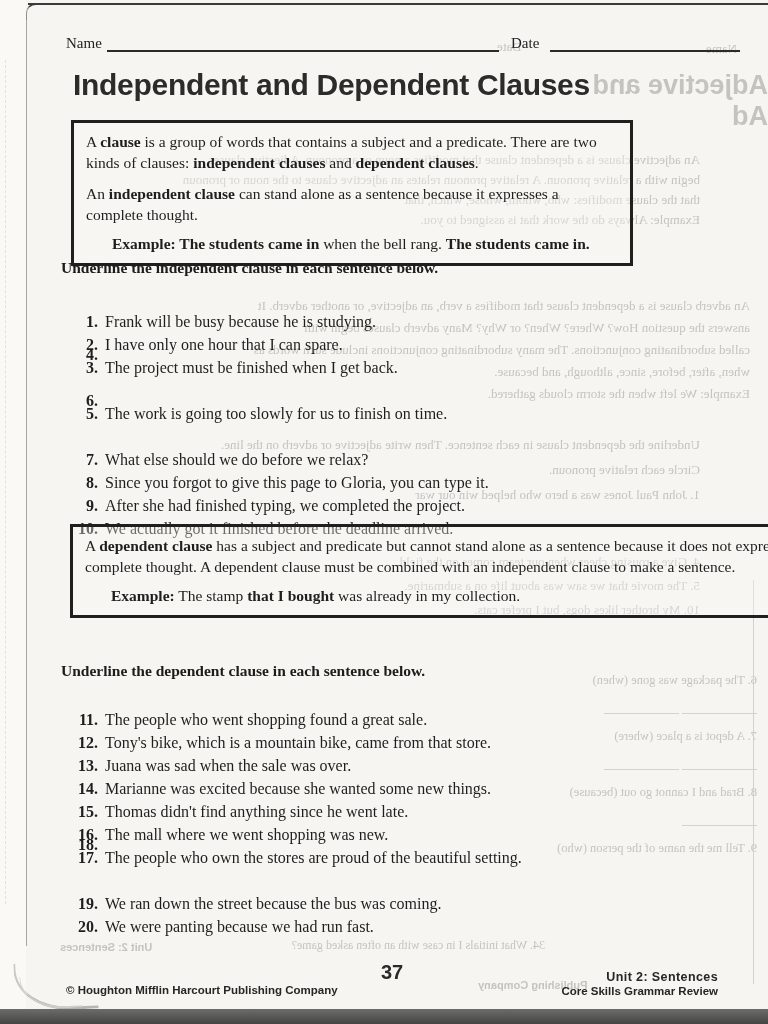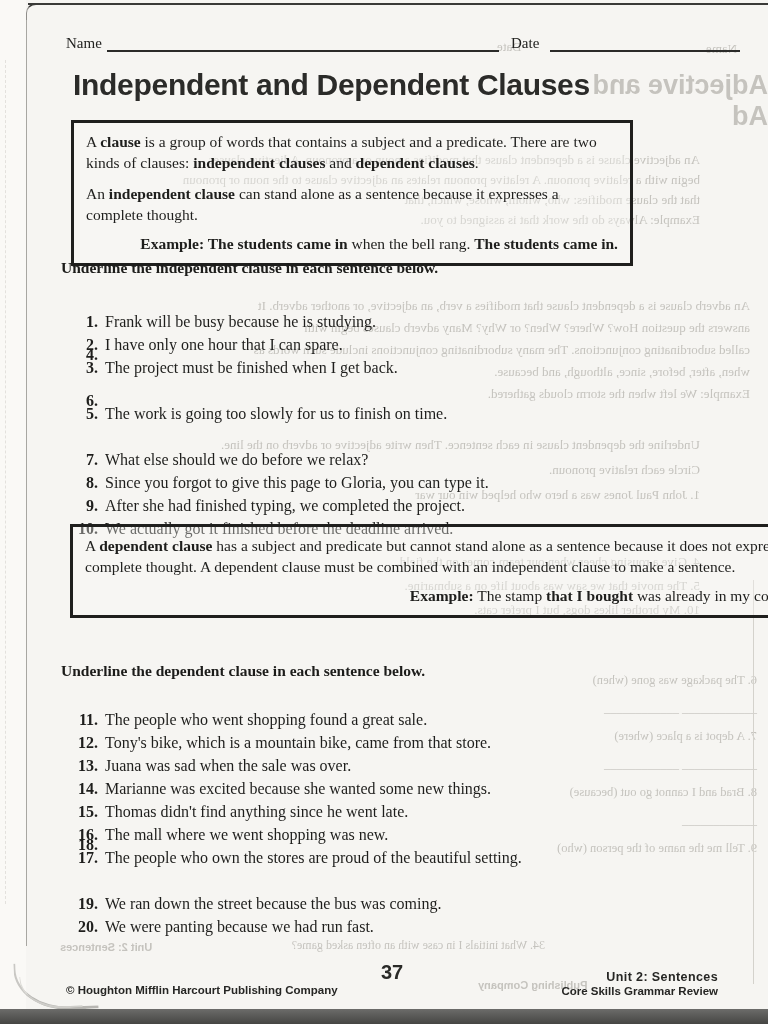--- a/index.html
+++ b/index.html
@@ -39,21 +39,21 @@
   .date-label{left:511px;top:35px;}
   .rule{position:absolute;height:17px;border-bottom:2px solid #2b2b29;}
   .name-rule{left:107px;top:35px;width:392px;}
   .date-rule{left:550px;top:35px;width:190px;}
   .page-title{position:absolute;left:73px;top:68px;font-family:"Liberation Sans",sans-serif;font-weight:bold;font-size:30px;letter-spacing:-0.3px;color:#2b2b29;}
   .defbox{position:absolute;border:3px solid var(--boxline);padding:9px 12px 8px 12px;font-size:15.5px;line-height:20.5px;background:rgba(250,249,246,.35);}
   .box1{left:71px;top:120px;width:562px;}
   .box2{left:70px;top:524px;width:764px;}
   .defbox p{margin-bottom:11px;}
   .defbox p:last-child{margin-bottom:0;}
-  .defbox .example{text-indent:26px;margin-top:-2px;text-align:right;}
+  .defbox .example{text-indent:26px;margin-top:-2px;}
   .instruction{position:absolute;font-weight:bold;font-size:15.5px;color:#1c1c1a;}
   .instr1{left:61px;top:259px;}
   .instr2{left:61px;top:662px;}
   .qlist{position:absolute;left:61px;right:30px;list-style:none;}
   .list1{top:277px;}
   .list2{top:675px;}
   .qlist li{display:flex;height:23px;font-size:16px;align-items:baseline;}
   .qnum{width:37px;text-align:right;font-weight:bold;margin-right:7px;flex:none;}
   .qtext{flex:1;margin-top:36px;}
   .pagenum{position:absolute;left:362px;top:961px;width:60px;text-align:center;font-family:"Liberation Sans",sans-serif;font-weight:bold;font-size:20px;color:#2a2a28;}

